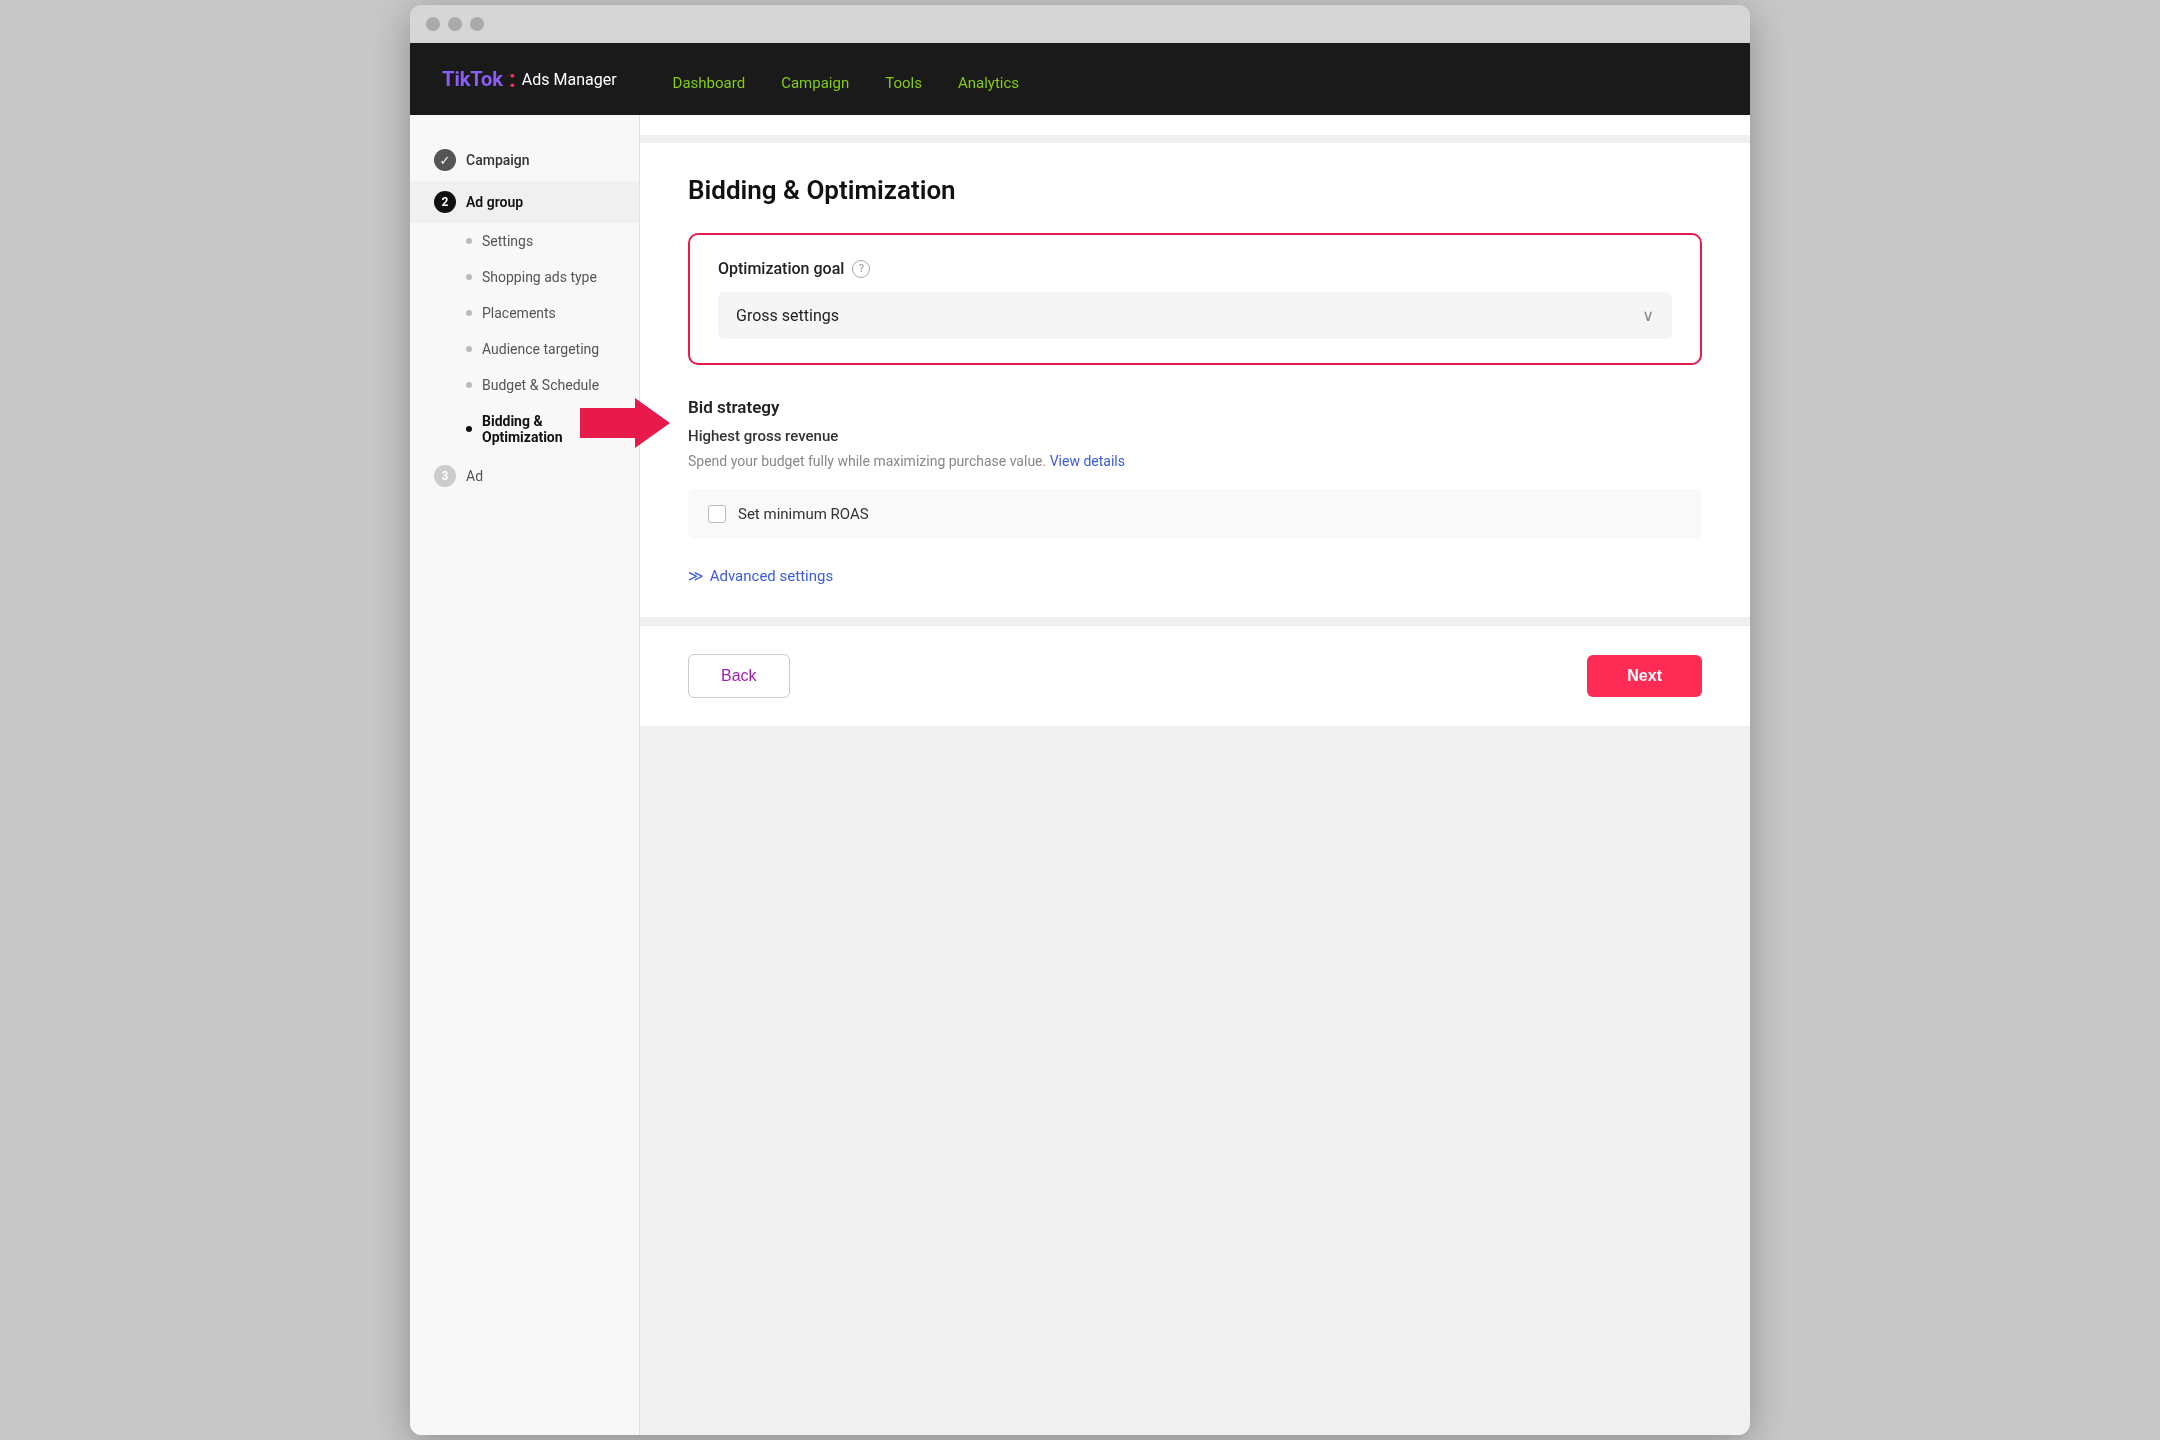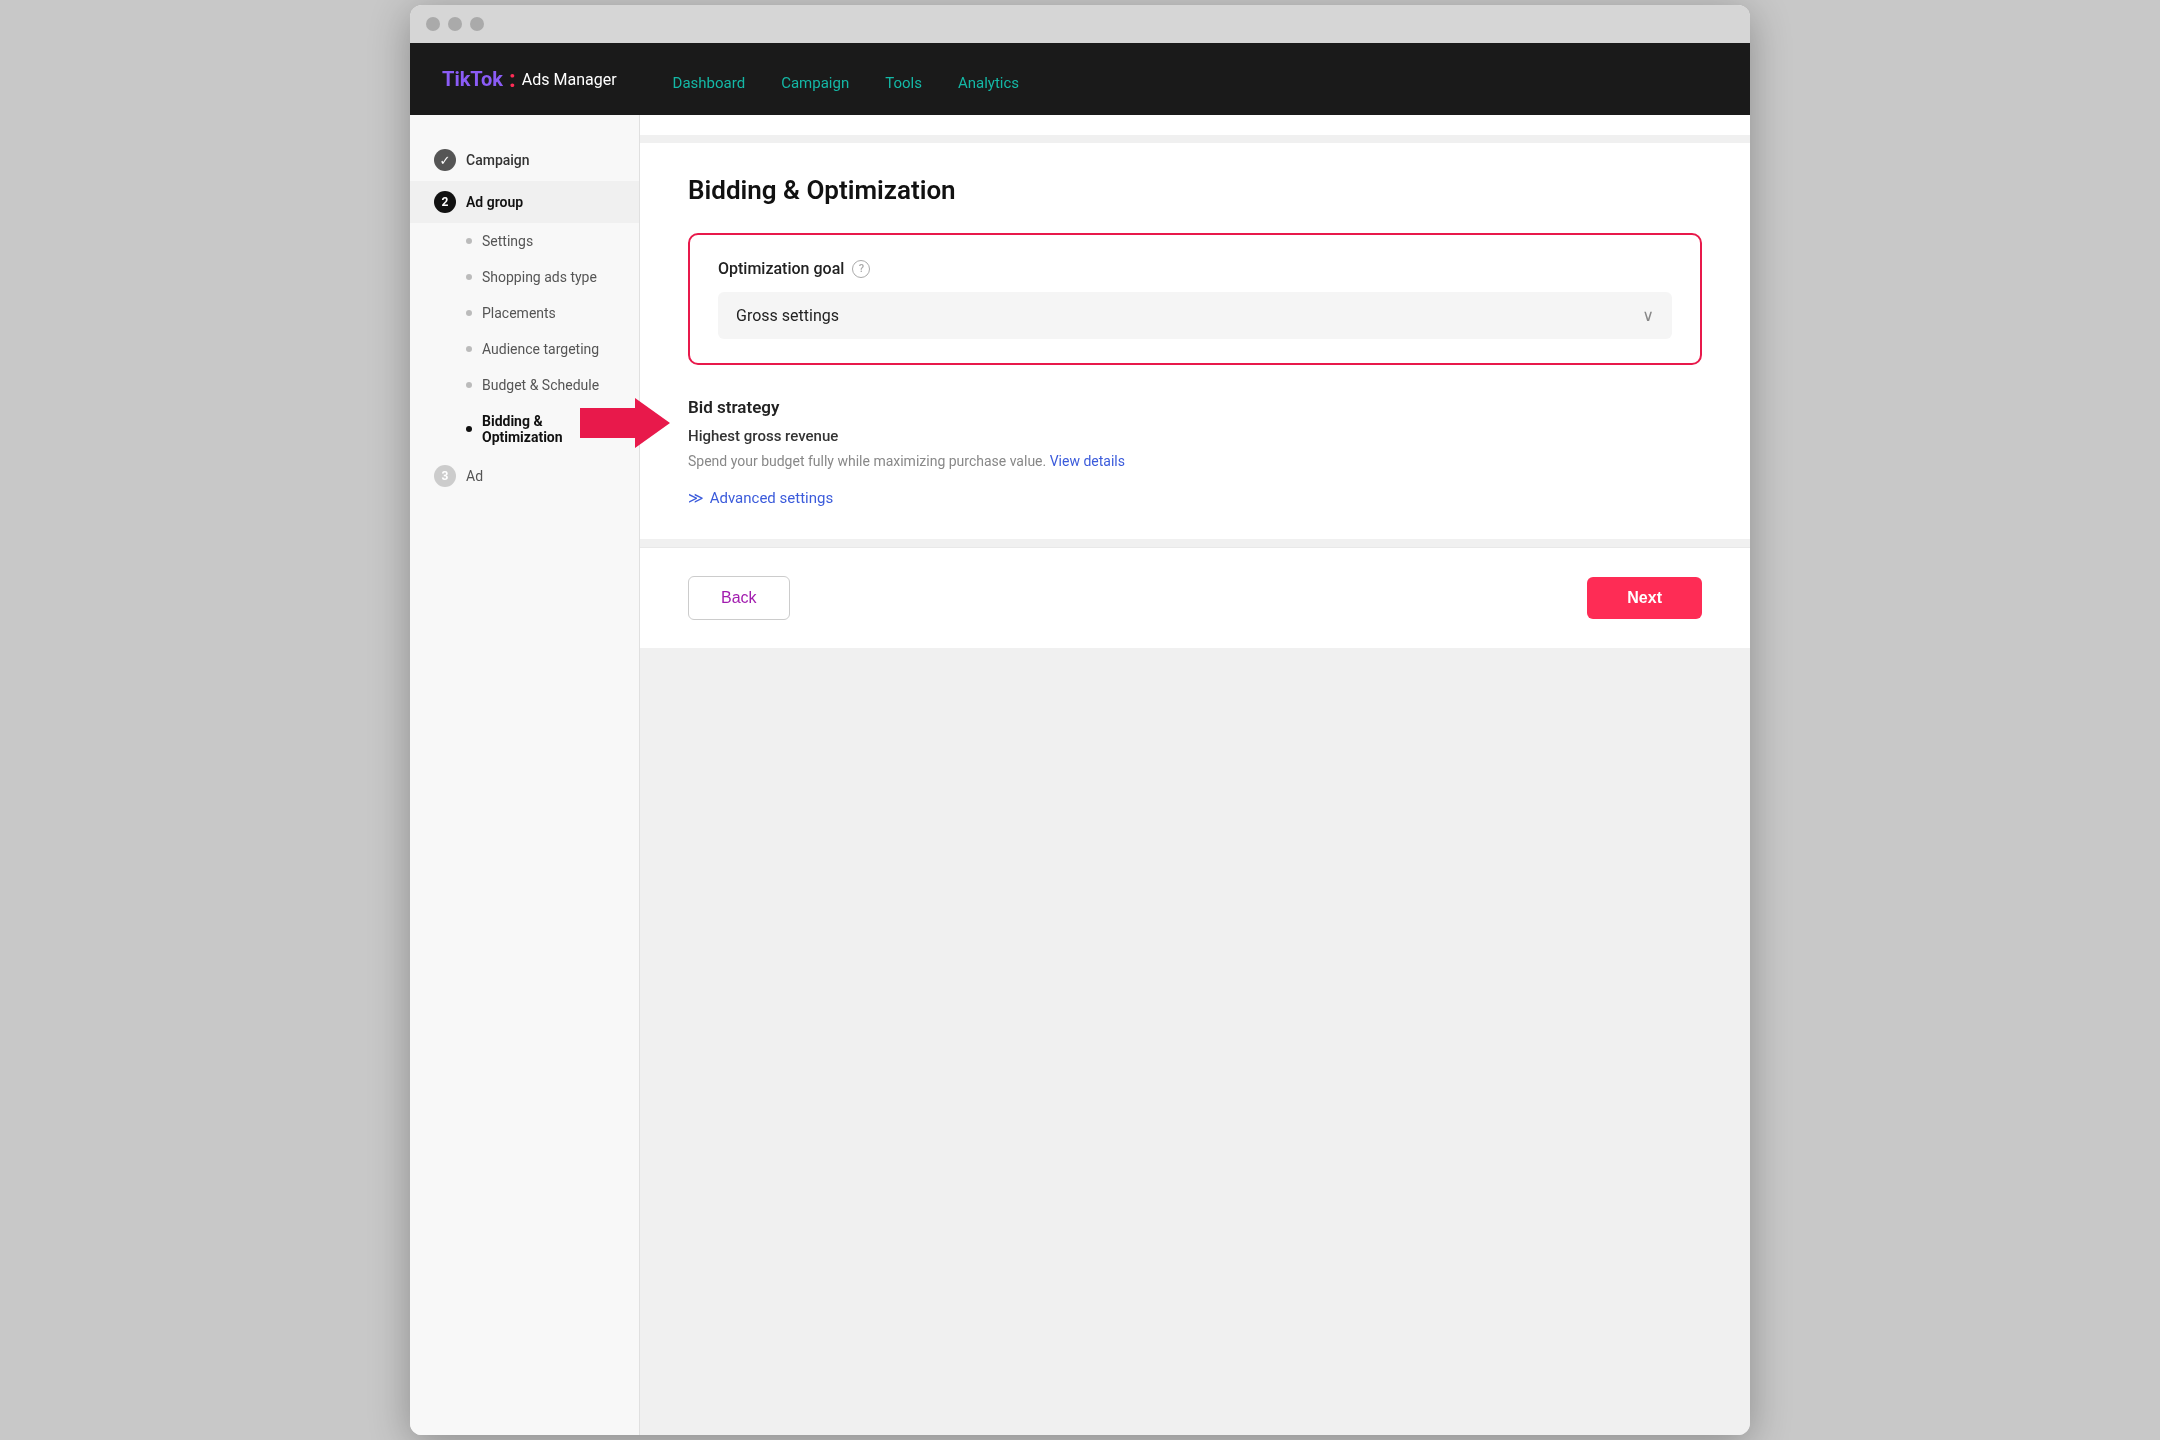--- a/index.html
+++ b/index.html
@@ -72,21 +72,21 @@
       text-align: right;
     }
 
     .topnav-links {
       display: flex;
       gap: 36px;
       margin-left: 16px;
     }
 
     .topnav-link {
-      color: #14b8a6;
+      color: #84cc16;
       font-size: 15px;
       cursor: pointer;
       text-decoration: none;
       margin-top: 7px;
     }
 
     .app-body {
       display: flex;
       background: #f0f0f0;
       min-height: calc(100vh - 120px);
@@ -447,20 +447,24 @@
             </div>
           </div>
 
           <div class="bid-strategy-title">Bid strategy</div>
           <div class="bid-strategy-subtitle">Highest gross revenue</div>
           <div class="bid-strategy-desc">
             <span>Spend your budget fully while maximizing purchase value.</span>
             <a class="bid-strategy-link">View details</a>
           </div>
 
+          <div class="roas-row">
+            <div class="roas-checkbox"></div>
+            <span class="roas-label">Set minimum ROAS</span>
+          </div>
 
           <div class="advanced-settings">
             <span>≫</span>
             <span>Advanced settings</span>
           </div>
         </div>
 
         <div class="footer-bar">
           <button class="btn-back">Back</button>
           <button class="btn-next">Next</button>

